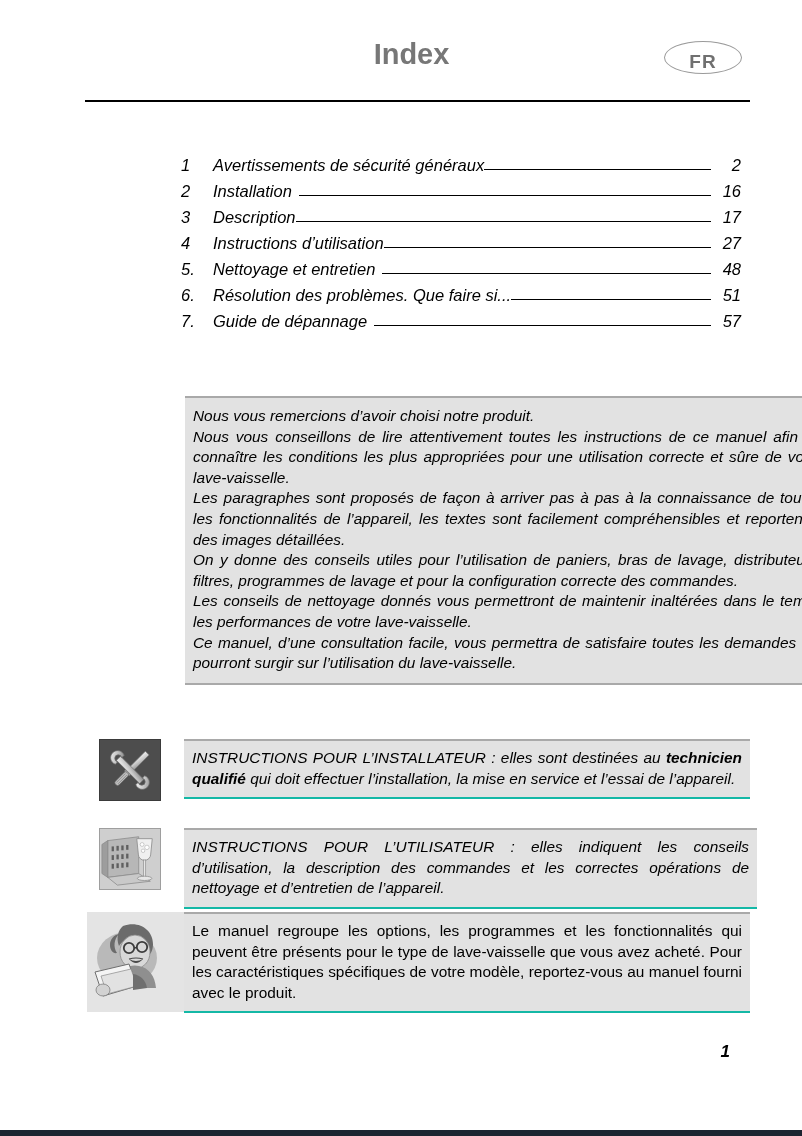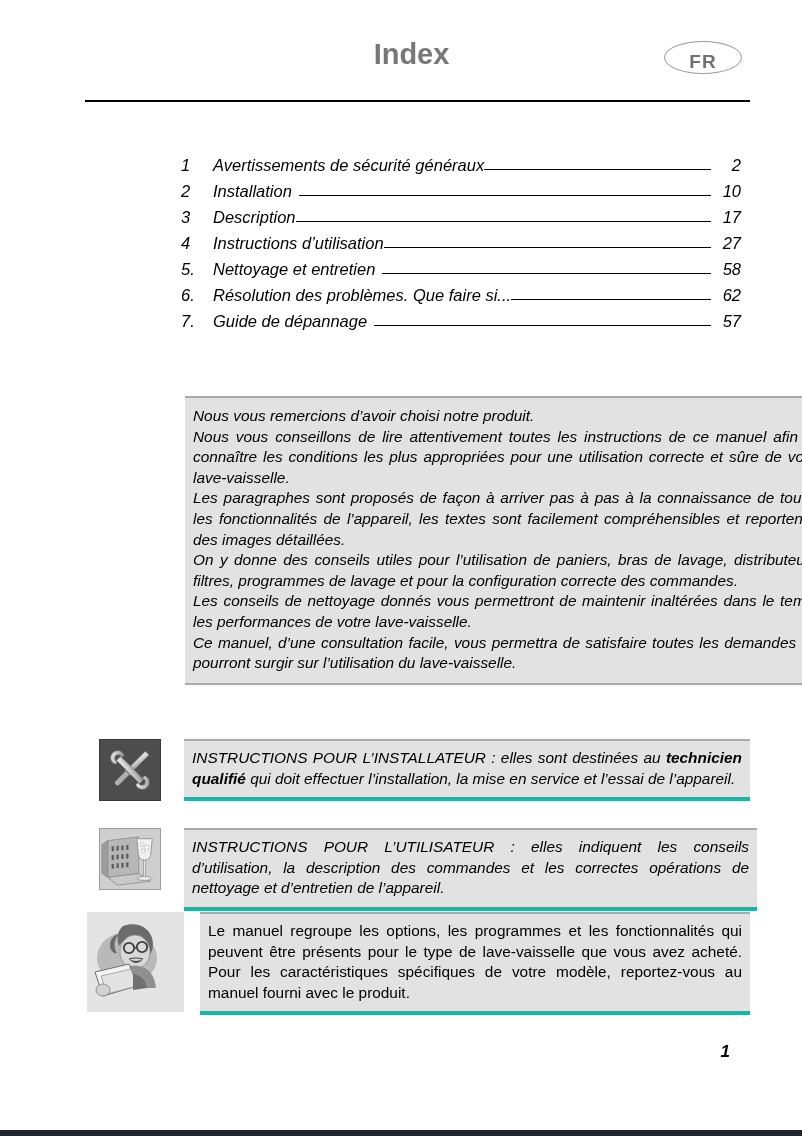--- a/index.html
+++ b/index.html
@@ -135,41 +135,41 @@
   }
   .note-icon {
     flex: 0 0 auto;
     position: relative;
     overflow: hidden;
   }
   .note-body {
     flex: 1 1 auto;
     background: #e2e2e2;
     border-top: 2px solid #a9a9a9;
-    border-bottom: 4px solid #14b8a6;
+    border-bottom: 2px solid #14b8a6;
     padding: 7px 8px 8px 8px;
   }
   .note-body p {
     margin: 0;
     font-size: 15.4px;
     line-height: 20.6px;
     text-align: justify;
     text-justify: inter-word;
     color: #000000;
   }
   .note-body.ital p { font-style: italic; }
   .note-body b { font-weight: bold; }
 
   #note-installer { left: 99px; top: 739px; width: 651px; }
   #note-installer .note-icon { width: 62px; height: 62px; margin-right: 23px; }
   #note-user { left: 99px; top: 828px; width: 658px; }
   #note-user .note-icon { width: 62px; height: 62px; margin-right: 23px; }
   #note-manual { left: 87px; top: 912px; width: 663px; }
   #note-manual .note-icon { width: 97px; height: 100px; margin-right: 0px; }
-  #note-manual .note-body { margin-left: 16px; }
+  #note-manual .note-body { margin-left: 0px; }
 
   
   .ic-installer { background: #4d4d4d; border: 1px solid #3a3a3a; }
   
   .ic-user { background: #cfcfcf; border: 1px solid #9e9e9e; }
   
   .ic-person { background: #e4e4e4; }
 
   .page-number {
     position: absolute;
@@ -199,45 +199,45 @@
       <div class="toc-row">
         <span class="toc-num">1</span>
         <span class="toc-label">Avertissements de sécurité généraux</span>
         <span class="toc-leader"></span>
         <span class="toc-page">2</span>
       </div>
       <div class="toc-row">
         <span class="toc-num">2</span>
         <span class="toc-label">Installation</span>
         <span class="toc-leader gap"></span>
-        <span class="toc-page">10</span>
+        <span class="toc-page">16</span>
       </div>
       <div class="toc-row">
         <span class="toc-num">3</span>
         <span class="toc-label">Description</span>
         <span class="toc-leader"></span>
         <span class="toc-page">17</span>
       </div>
       <div class="toc-row">
         <span class="toc-num">4</span>
         <span class="toc-label">Instructions d’utilisation</span>
         <span class="toc-leader"></span>
         <span class="toc-page">27</span>
       </div>
       <div class="toc-row">
         <span class="toc-num">5.</span>
         <span class="toc-label">Nettoyage et entretien</span>
         <span class="toc-leader gap"></span>
-        <span class="toc-page">58</span>
+        <span class="toc-page">48</span>
       </div>
       <div class="toc-row">
         <span class="toc-num">6.</span>
         <span class="toc-label">Résolution des problèmes. Que faire si...</span>
         <span class="toc-leader"></span>
-        <span class="toc-page">62</span>
+        <span class="toc-page">51</span>
       </div>
       <div class="toc-row">
         <span class="toc-num">7.</span>
         <span class="toc-label">Guide de dépannage</span>
         <span class="toc-leader gap"></span>
         <span class="toc-page">57</span>
       </div>
     </div>
 
   <div class="intro-box" id="intro-box">

